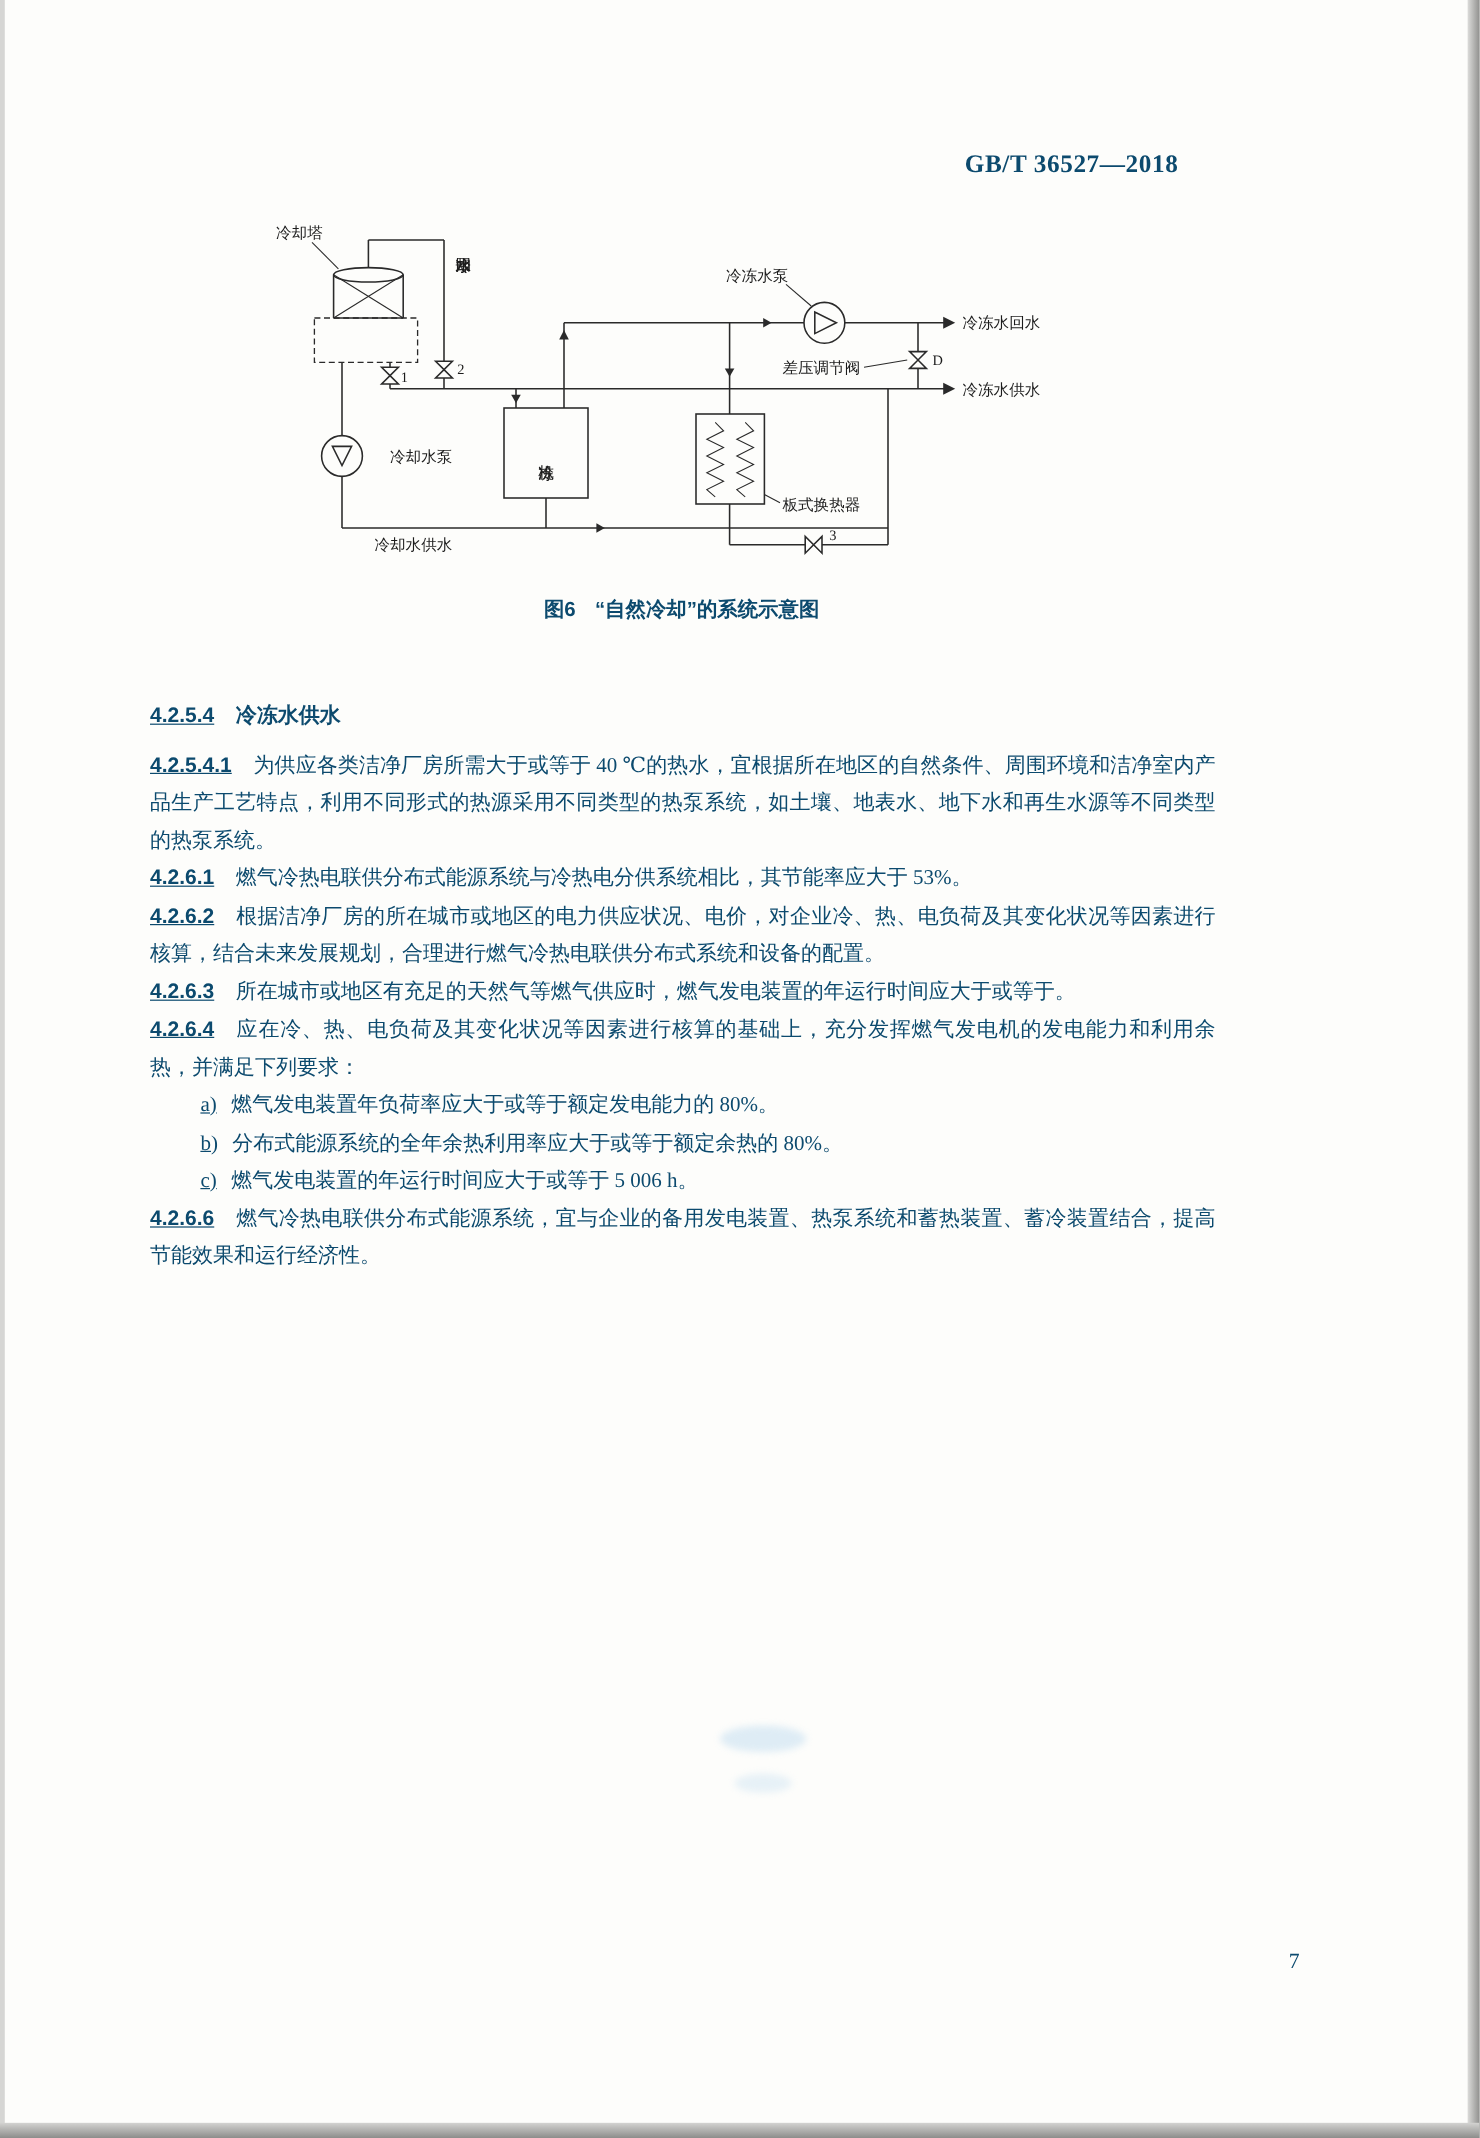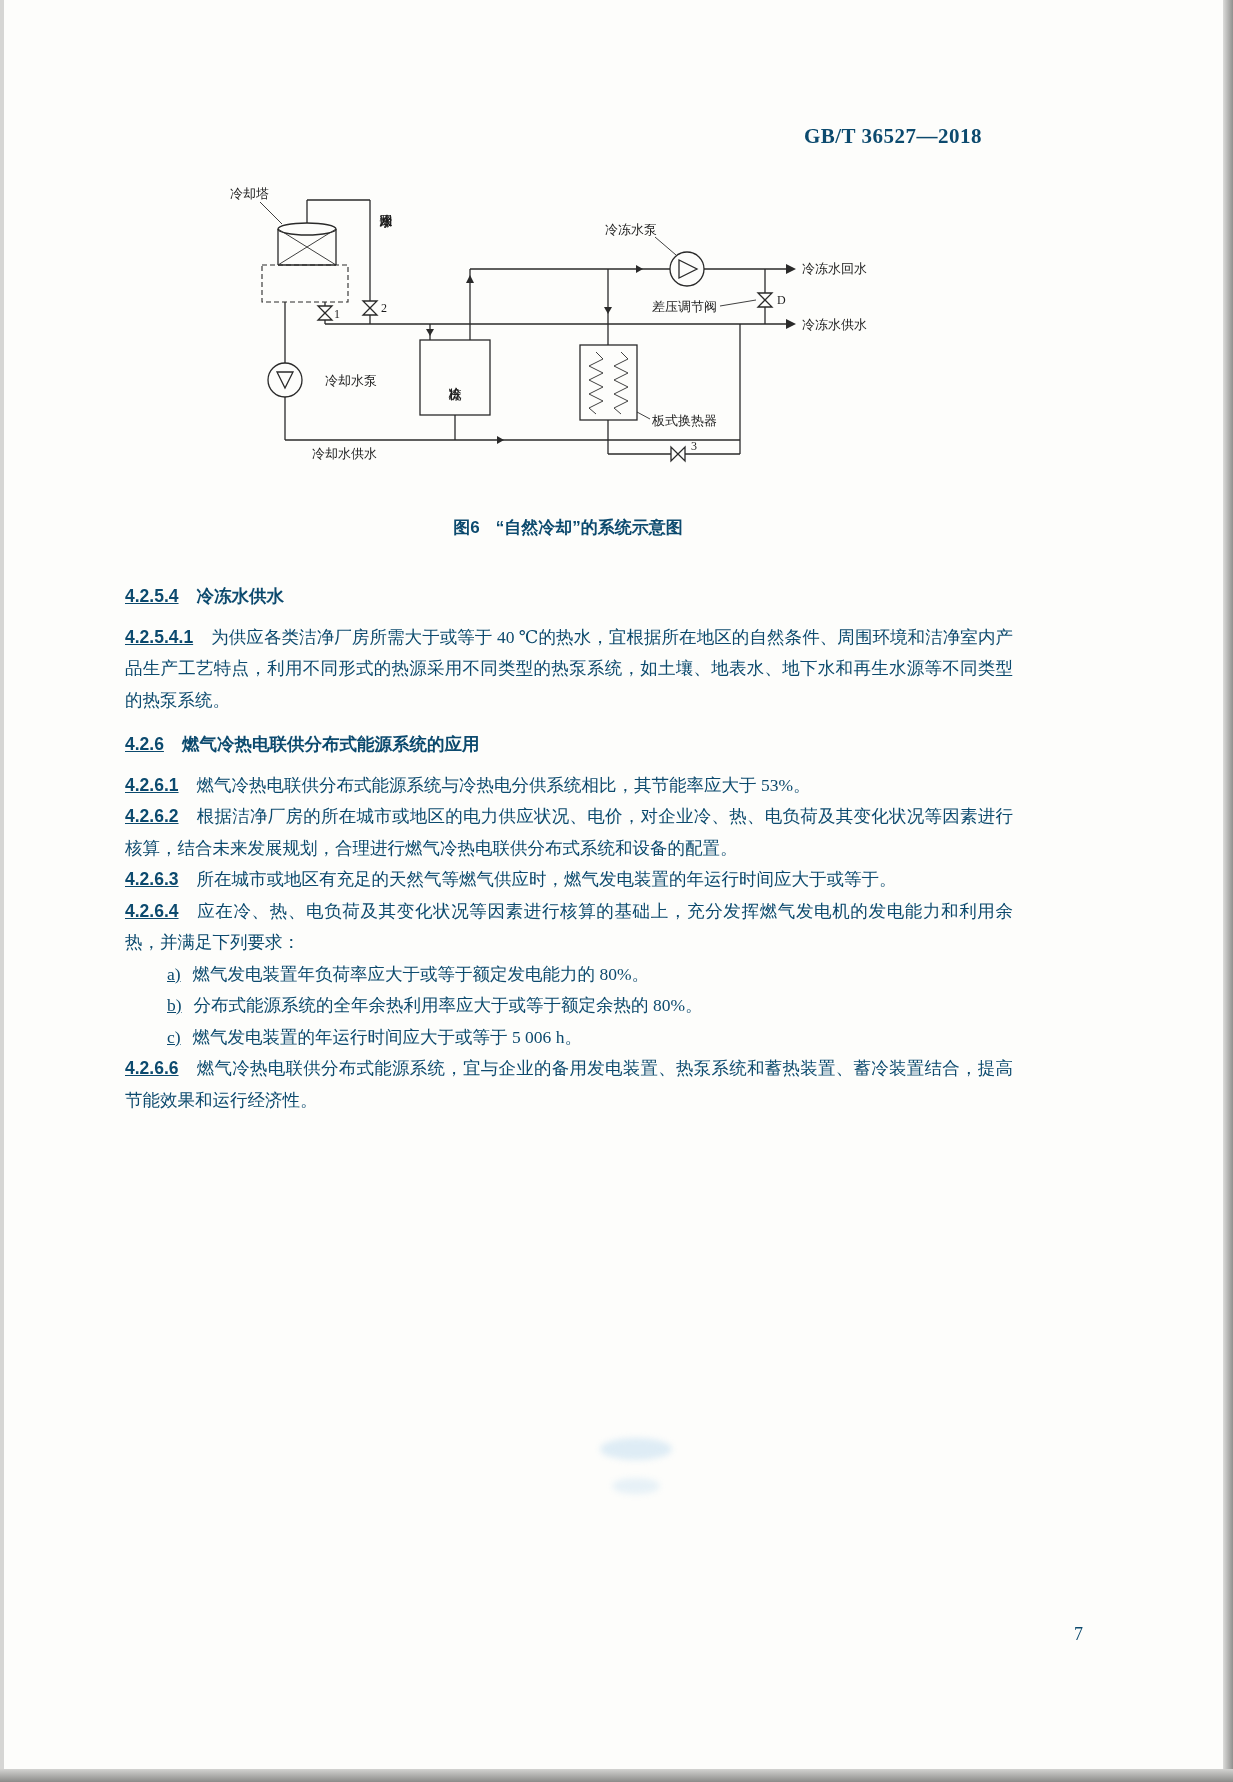--- a/index.html
+++ b/index.html
@@ -24,21 +24,21 @@
   .diagram { position:absolute; left:200px; top:182px; }
   .diagram text { font-size:13px; fill:#1c1c1c; font-family:"Liberation Serif",serif; }
   .diagram text.num { font-size:12px; }
   .pipe   { stroke:#2a2a2a; stroke-width:1.3; fill:none; }
   .thin   { stroke:#2a2a2a; stroke-width:0.9; fill:none; }
   .sym    { stroke:#2a2a2a; stroke-width:1.3; fill:#fdfdfb; }
   .arrow  { fill:#2a2a2a; stroke:none; }
   .vtext  { writing-mode:vertical-rl; text-orientation:upright; }
 
   .fig-caption {
-    position:absolute; left:125px; top:516px; width:886px;
+    position:absolute; left:125px; top:496px; width:886px;
     text-align:center; font-weight:bold; font-size:17px;
     font-family:"Liberation Sans","DejaVu Sans",sans-serif;
   }
   .fig-caption .fig-no { margin-right:16px; }
 
   .clauses {
     position:absolute; left:125px; top:568px; width:888px;
     font-size:17.5px; line-height:31.5px; text-align:justify;
   }
   .clause { margin:0; }
@@ -173,21 +173,20 @@
     <text class="num" x="491" y="268">3</text>
   </svg>
 
   <div class="fig-caption">
     <span class="fig-no">图6</span><span>“自然冷却”的系统示意图</span>
   </div>
 
   <div class="clauses">
       <div class="clause heading"><span class="cnum">4.2.5.4</span><span class="ctext">冷冻水供水</span></div>
       <div class="clause para"><span class="cnum">4.2.5.4.1</span><span class="ctext">为供应各类洁净厂房所需大于或等于 40 ℃的热水，宜根据所在地区的自然条件、周围环境和洁净室内产品生产工艺特点，利用不同形式的热源采用不同类型的热泵系统，如土壤、地表水、地下水和再生水源等不同类型的热泵系统。</span></div>
-      <div class="clause heading"><span class="cnum">4.2.6</span><span class="ctext">燃气冷热电联供分布式能源系统的应用</span></div>
       <div class="clause para"><span class="cnum">4.2.6.1</span><span class="ctext">燃气冷热电联供分布式能源系统与冷热电分供系统相比，其节能率应大于 53%。</span></div>
       <div class="clause para"><span class="cnum">4.2.6.2</span><span class="ctext">根据洁净厂房的所在城市或地区的电力供应状况、电价，对企业冷、热、电负荷及其变化状况等因素进行核算，结合未来发展规划，合理进行燃气冷热电联供分布式系统和设备的配置。</span></div>
       <div class="clause para"><span class="cnum">4.2.6.3</span><span class="ctext">所在城市或地区有充足的天然气等燃气供应时，燃气发电装置的年运行时间应大于或等于。</span></div>
       <div class="clause para"><span class="cnum">4.2.6.4</span><span class="ctext">应在冷、热、电负荷及其变化状况等因素进行核算的基础上，充分发挥燃气发电机的发电能力和利用余热，并满足下列要求：</span></div>
       <div class="clause listitem"><span class="cnum">a)</span><span class="ctext">燃气发电装置年负荷率应大于或等于额定发电能力的 80%。</span></div>
       <div class="clause listitem"><span class="cnum">b)</span><span class="ctext">分布式能源系统的全年余热利用率应大于或等于额定余热的 80%。</span></div>
       <div class="clause listitem"><span class="cnum">c)</span><span class="ctext">燃气发电装置的年运行时间应大于或等于 5 006 h。</span></div>
       <div class="clause para"><span class="cnum">4.2.6.6</span><span class="ctext">燃气冷热电联供分布式能源系统，宜与企业的备用发电装置、热泵系统和蓄热装置、蓄冷装置结合，提高节能效果和运行经济性。</span></div>
     </div>
 

